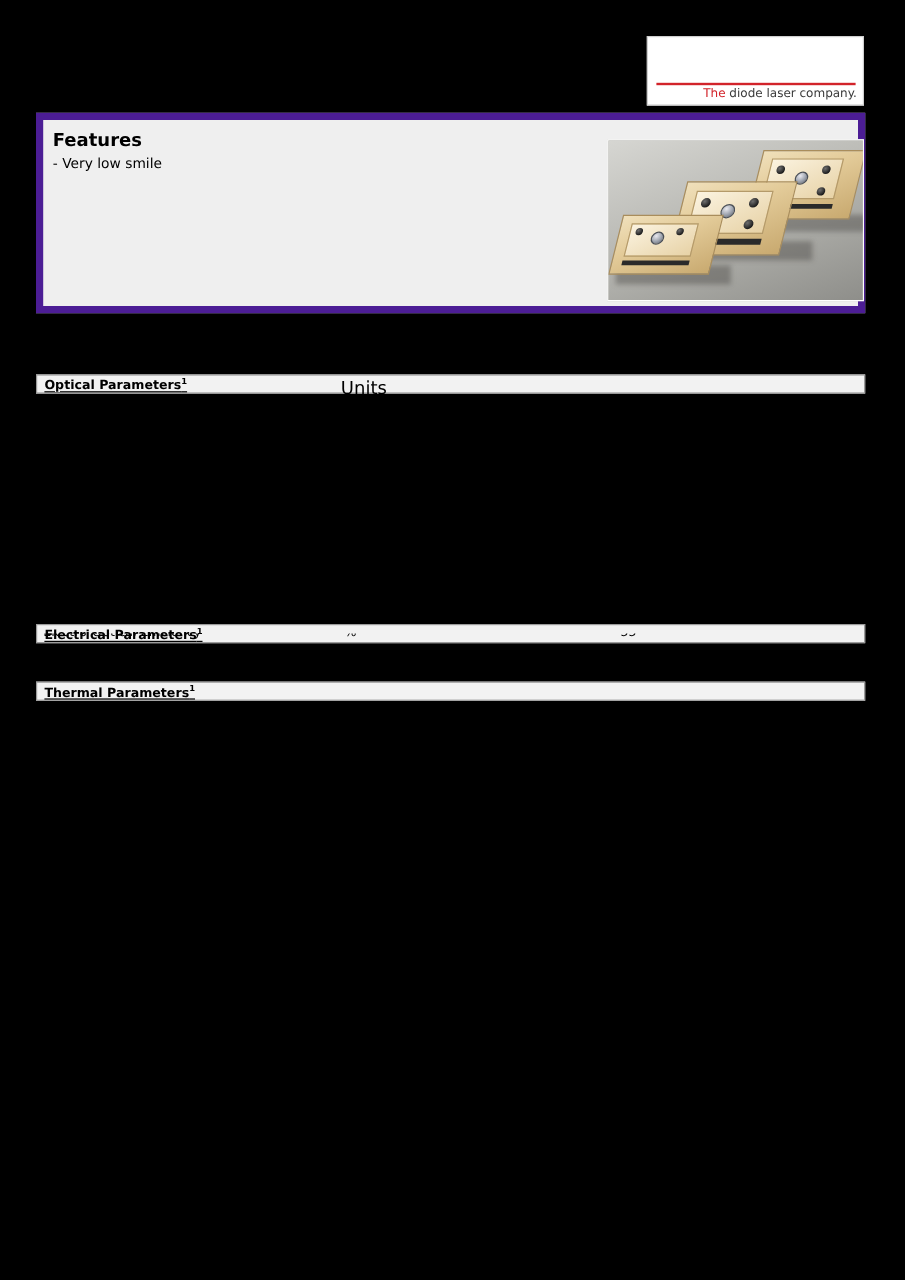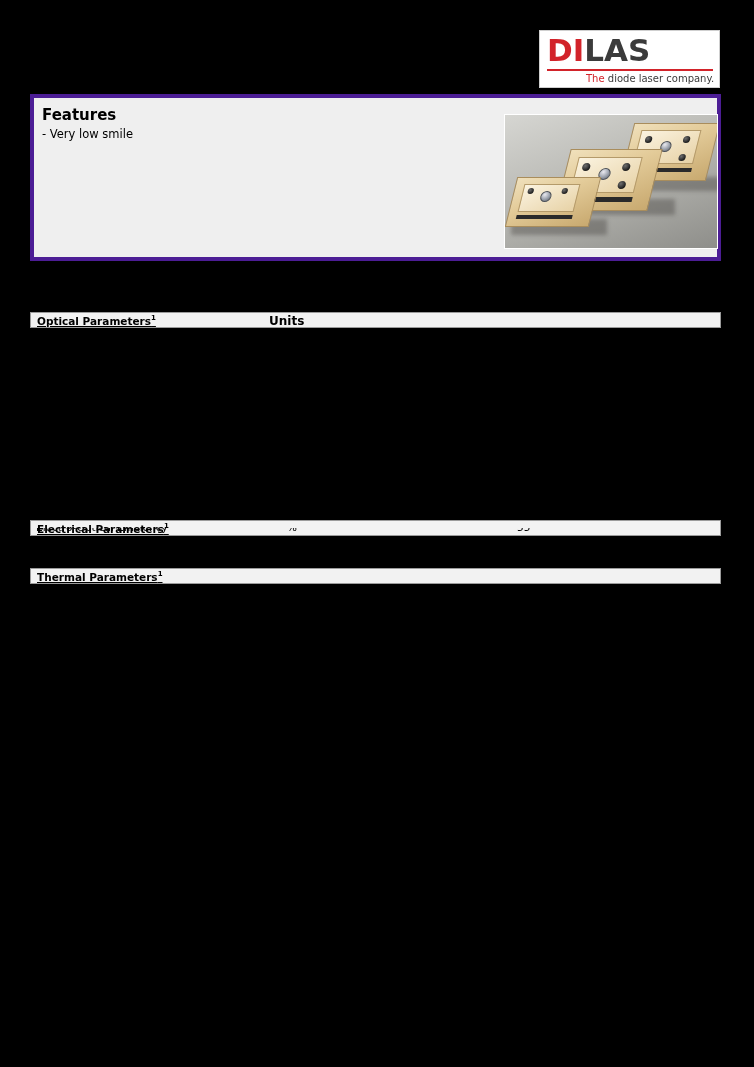--- a/index.html
+++ b/index.html
@@ -67,21 +67,21 @@
   .logo-tag .grey { color: #3b3b3b; }
 
   
   .features-panel {
     position: absolute;
     left: 30px;
     top: 94px;
     width: 691px;
     height: 167px;
     background: #efefef;
-    border: 4px solid #4c1d95;
+    border: 6px solid #4c1d95;
     box-sizing: border-box;
   }
   .features-title {
     position: absolute;
     left: 8px;
     top: 8px;
     font-size: 15px;
     font-weight: bold;
     color: #000000;
   }
@@ -167,24 +167,24 @@
     left: 6px;
     top: 1px;
     font-size: 10.5px;
     font-weight: bold;
     color: #000000;
     white-space: nowrap;
     text-decoration: underline;
   }
   .section-bar .units {
     position: absolute;
-    left: 238px;
+    left: 253px;
     top: 1px;
-    font-size: 12px;
-    font-weight: bold;
+    font-size: 15px;
+    font-weight: normal;
     color: #000000;
     white-space: nowrap;
   }
   .sup { font-size: 7px; vertical-align: super; }
 
   .bar-optical   { top: 312px; }
   .bar-electrical{ top: 520px; padding-left: 20px; }
   .bar-thermal   { top: 568px; }
 
   
@@ -206,21 +206,20 @@
   .clip-c1 { left: 6px; }
   .clip-c2 { left: 257px; }
   .clip-c3 { left: 487px; }
 </style>
 </head>
 <body>
 
 <div class="page">
 
   <div class="logo-box">
-    <div class="logo-word"><span class="logo-di">DI</span><span class="logo-las">LAS</span></div>
     <div class="logo-rule"></div>
     <div class="logo-tag"><span class="red">The</span><span class="grey"> diode laser company.</span></div>
   </div>
 
   <div class="features-panel">
     <div class="features-title">Features</div>
     <ul class="features-list">
       <li>- Very low smile</li>
     </ul>
 

